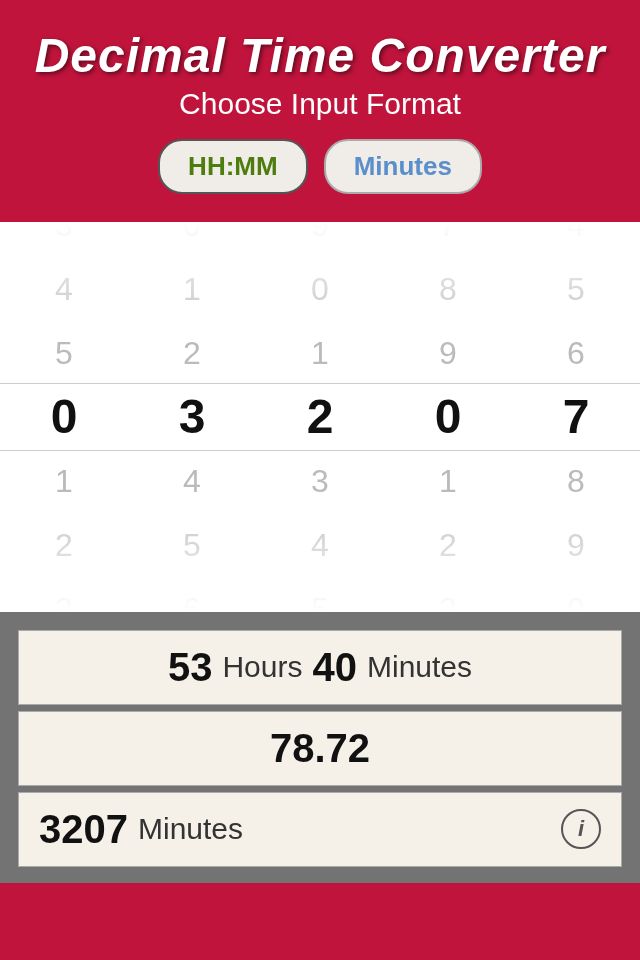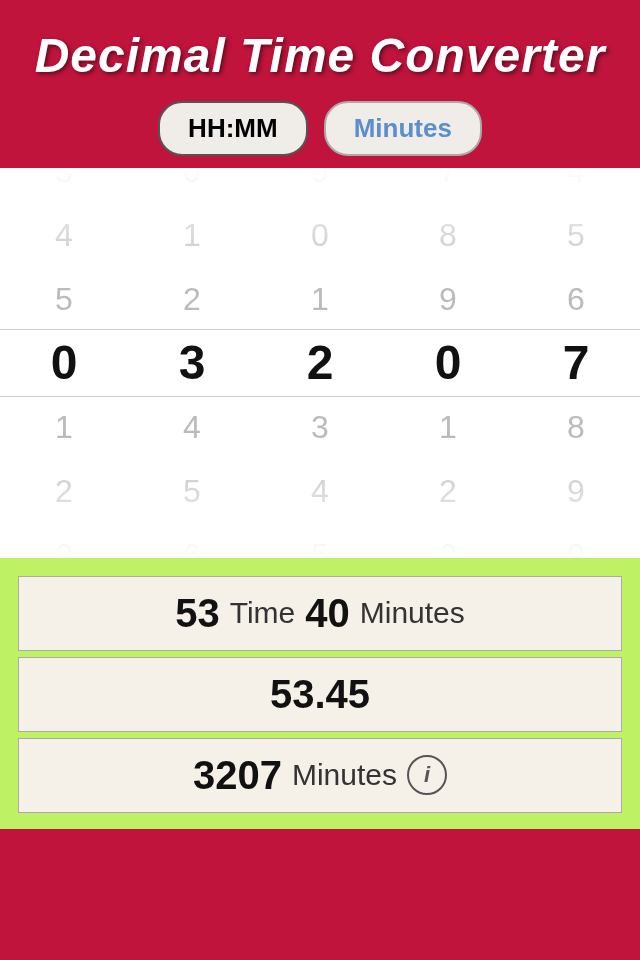--- a/index.html
+++ b/index.html
@@ -8,21 +8,21 @@
       width: 640px;
       height: 960px;
       overflow: hidden;
       font-family: 'Helvetica Neue', Helvetica, Arial, sans-serif;
       background: #c0143c;
     }
 
     
     #header {
       background: #c0143c;
-      padding: 30px 20px 12px;
+      padding: 30px 20px 28px;
       text-align: center;
     }
 
     #app-title {
       font-size: 48px;
       font-weight: 900;
       color: white;
       text-shadow: 2px 2px 4px rgba(0,0,0,0.5);
       font-style: italic;
       letter-spacing: 1px;
@@ -44,21 +44,21 @@
       margin-top: 18px;
     }
 
     .format-btn {
       padding: 10px 28px;
       border-radius: 24px;
       border: 2px solid #555;
       background: #f0ece8;
       font-size: 26px;
       font-weight: 600;
-      color: #000000;
+      color: #4d7c0f;
       cursor: pointer;
     }
 
     .format-btn.active-blue {
       color: #5b8fcc;
       border-color: #aaa;
     }
 
     
     #picker-area {
@@ -126,21 +126,21 @@
       position: absolute;
       bottom: 0; left: 0; right: 0;
       height: 120px;
       background: linear-gradient(to top, rgba(255,255,255,1), rgba(255,255,255,0));
       pointer-events: none;
       z-index: 4;
     }
 
     
     #results-area {
-      background: #bef264;
+      background: #737373;
       padding: 18px 18px 10px;
       flex: 1;
     }
 
     .result-row {
       background: #f5f0e8;
       border: 1.5px solid #aaa;
       margin-bottom: 6px;
       display: flex;
       align-items: center;
@@ -155,20 +155,21 @@
       color: #111;
     }
 
     .result-label {
       font-size: 30px;
       font-weight: 400;
       color: #333;
     }
 
     .result-row-last {
+      justify-content: space-between;
     }
 
     .result-row-last .result-left {
       display: flex;
       align-items: center;
       gap: 10px;
     }
 
     .info-icon {
       width: 40px;
@@ -183,20 +184,21 @@
       font-style: italic;
       font-weight: 700;
       cursor: pointer;
     }
   </style>
 </head>
 <body>
 
 <div id="header">
   <div id="app-title">Decimal Time Converter</div>
+  <div id="subtitle">Choose Input Format</div>
   <div id="format-buttons">
     <button class="format-btn">HH:MM</button>
     <button class="format-btn active-blue">Minutes</button>
   </div>
 </div>
 
 <div id="picker-area">
   <div id="picker-fade-top"></div>
   <div id="picker-selection-bar"></div>
   <div id="picker-fade-bottom"></div>
@@ -246,26 +248,26 @@
         <div class="picker-item">8</div>
         <div class="picker-item">9</div>
         <div class="picker-item">0</div>
       </div>
     </div>
 </div>
 
 <div id="results-area">
   <div class="result-row">
     <span class="result-value">53</span>
-    <span class="result-label">Time</span>
+    <span class="result-label">Hours</span>
     <span class="result-value">40</span>
     <span class="result-label">Minutes</span>
   </div>
   <div class="result-row">
-    <span class="result-value">53.45</span>
+    <span class="result-value">78.72</span>
   </div>
   <div class="result-row result-row-last">
     <div class="result-left">
       <span class="result-value">3207</span>
       <span class="result-label">Minutes</span>
     </div>
     <div class="info-icon">i</div>
   </div>
 </div>
 

